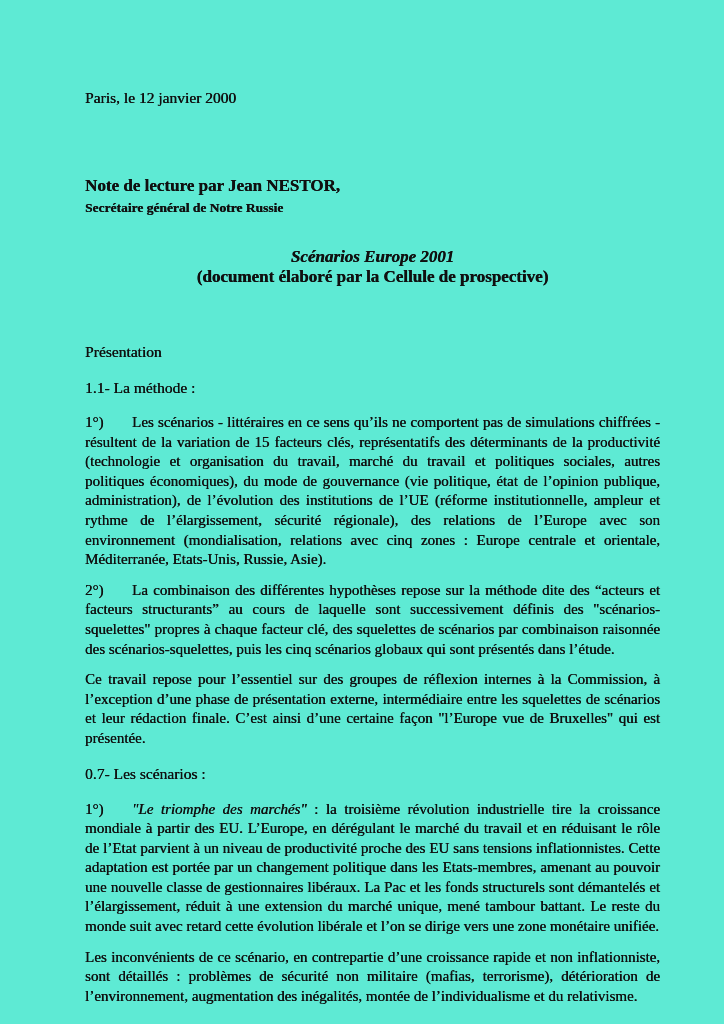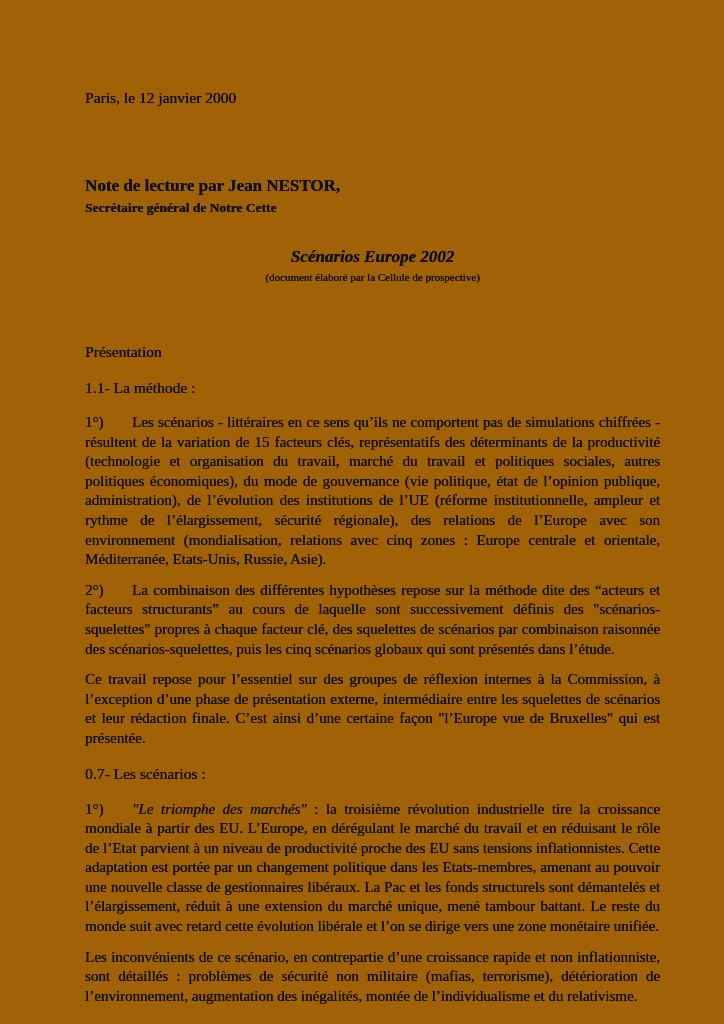--- a/index.html
+++ b/index.html
@@ -5,21 +5,21 @@
 <style>
   html, body { margin: 0; padding: 0; }
   body {
     width: 724px; height: 1024px;
     background: #f2f2f2;
     font-family: "Liberation Serif", "DejaVu Serif", serif;
   }
   .page {
     position: relative;
     width: 724px; height: 1024px;
-    background: #a16207;
+    background: #5eead4;
     color: #101010;
     overflow: hidden;
     
     text-shadow: 0.35px 0 0 currentColor;
   }
   .content {
     position: absolute;
     left: 85px;
     width: 575px;
     top: 0;
@@ -48,22 +48,22 @@
     margin-top: 31px;
     text-align: center;
   }
   .doc-title {
     font-size: 17px;
     font-weight: bold;
     font-style: italic;
     line-height: 20px;
   }
   .doc-subtitle {
-    font-size: 11px;
-    font-weight: normal;
+    font-size: 17px;
+    font-weight: bold;
     line-height: 20px;
   }
   .section-heading {
     margin-top: 55px;
     font-size: 15.5px;
     line-height: 20px;
     text-underline-offset: 2px;
   }
   .sub-heading {
     font-size: 15.5px;
@@ -86,25 +86,25 @@
 </head>
 <body>
 
 <div class="page">
   <div class="content">
 
     <div class="date-line">Paris, le 12 janvier 2000</div>
 
     <div class="title-block">
       <div class="note-title">Note de lecture par Jean NESTOR,</div>
-      <div class="note-subtitle">Secrétaire général de Notre Cette</div>
+      <div class="note-subtitle">Secrétaire général de Notre Russie</div>
     </div>
 
     <div class="doc-title-block">
-      <div class="doc-title">Scénarios Europe 2002</div>
+      <div class="doc-title">Scénarios Europe 2001</div>
       <div class="doc-subtitle">(document élaboré par la Cellule de prospective)</div>
     </div>
 
     <div class="section-heading">Présentation</div>
 
     <p class="sub-heading">1.1- La méthode :</p>
 
     <p class="body-para"><span class="para-label">1°)</span><span>Les scénarios - littéraires en ce sens qu’ils ne comportent pas de simulations chiffrées - résultent de la variation de 15 facteurs clés, représentatifs des déterminants de la productivité (technologie et organisation du travail, marché du travail et politiques sociales, autres politiques économiques), du mode de gouvernance (vie politique, état de l’opinion publique, administration), de l’évolution des institutions de l’UE (réforme institutionnelle, ampleur et rythme de l’élargissement, sécurité régionale), des relations de l’Europe avec son environnement (mondialisation, relations avec cinq zones : Europe centrale et orientale, Méditerranée, Etats-Unis, Russie, Asie).</span></p>
 
     <p class="body-para"><span class="para-label">2°)</span><span>La combinaison des différentes hypothèses repose sur la méthode dite des “acteurs et facteurs structurants” au cours de laquelle sont successivement définis des "scénarios-squelettes" propres à chaque facteur clé, des squelettes de scénarios par combinaison raisonnée des scénarios-squelettes, puis les cinq scénarios globaux qui sont présentés dans l’étude.</span></p>

